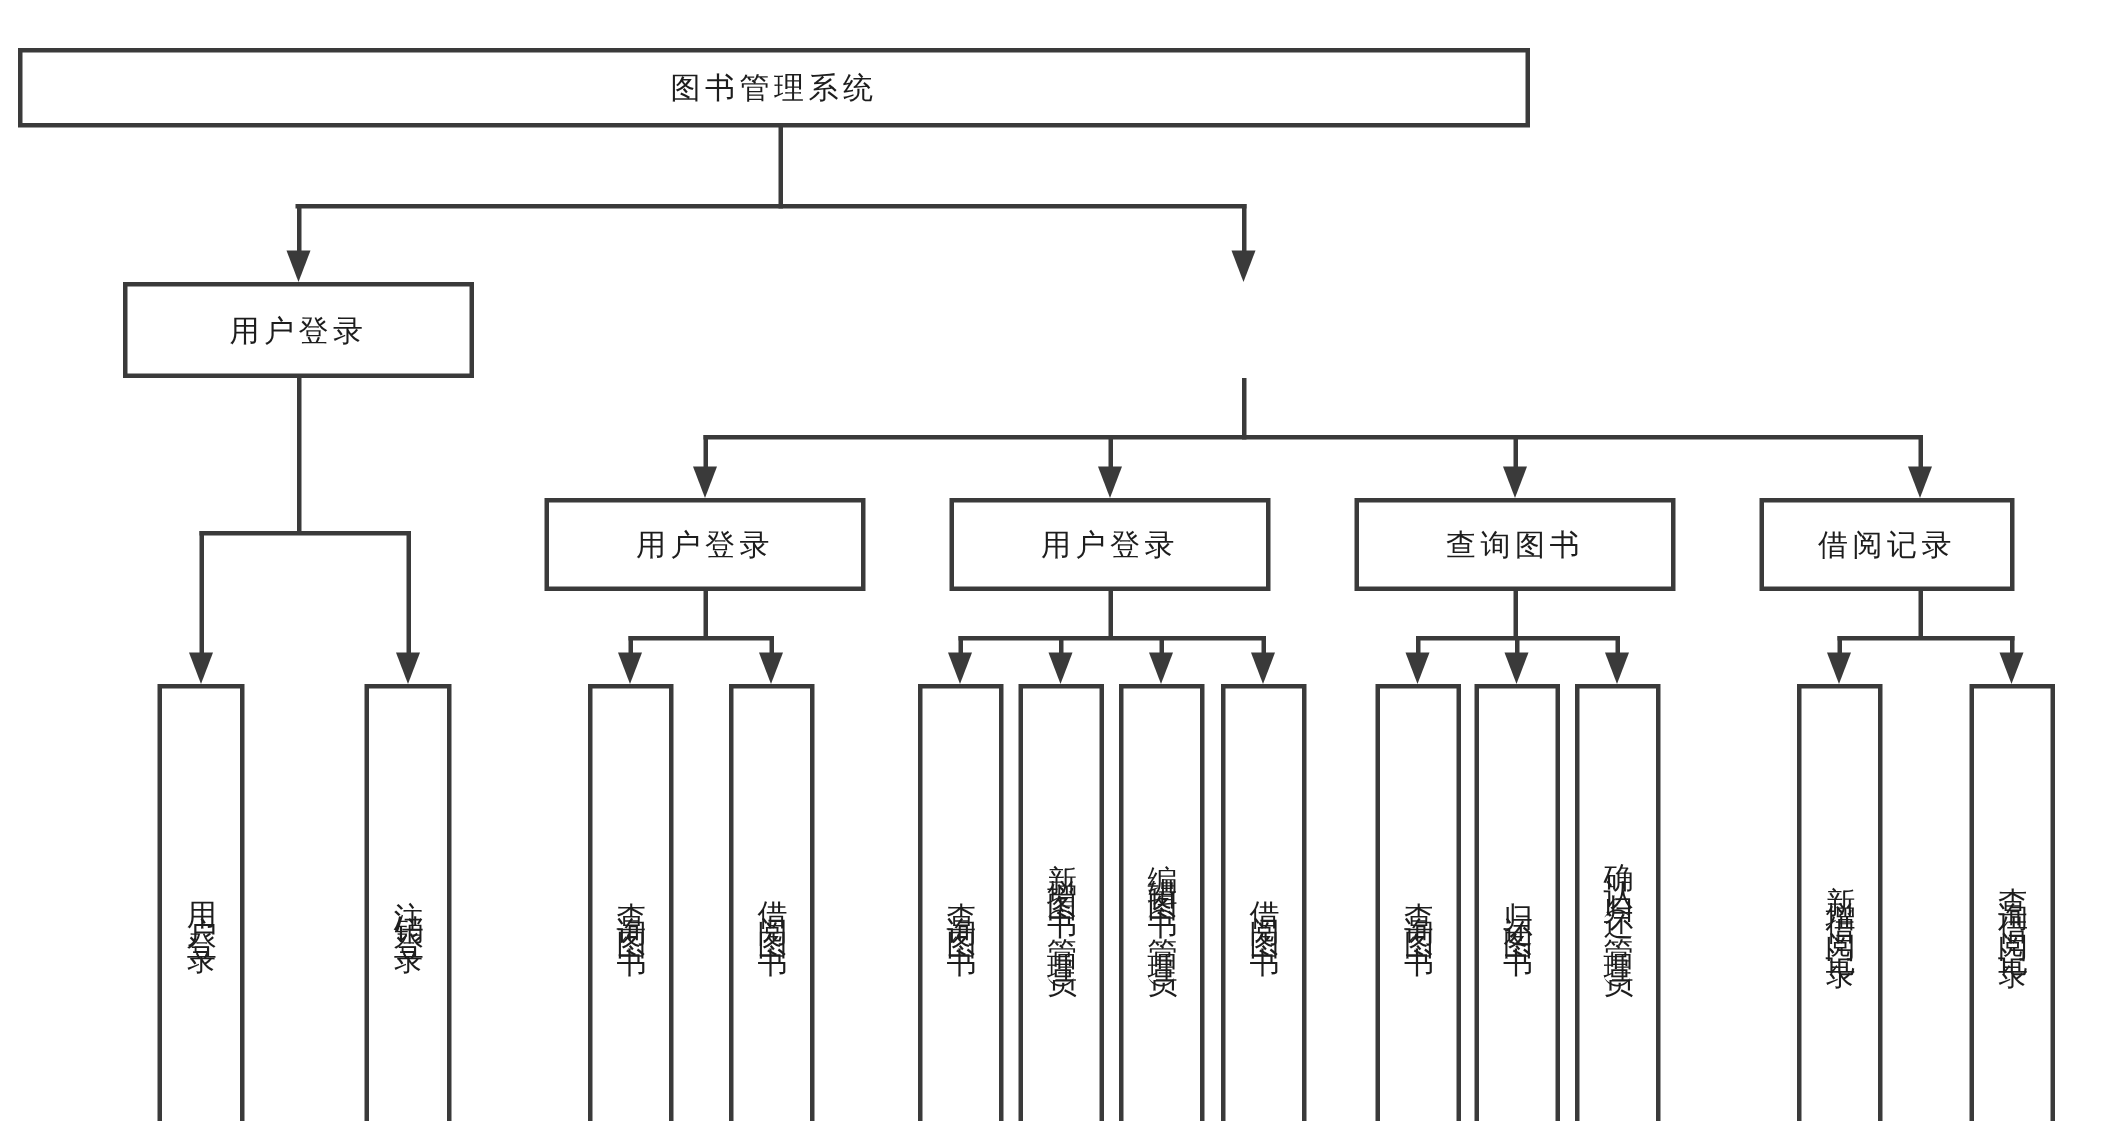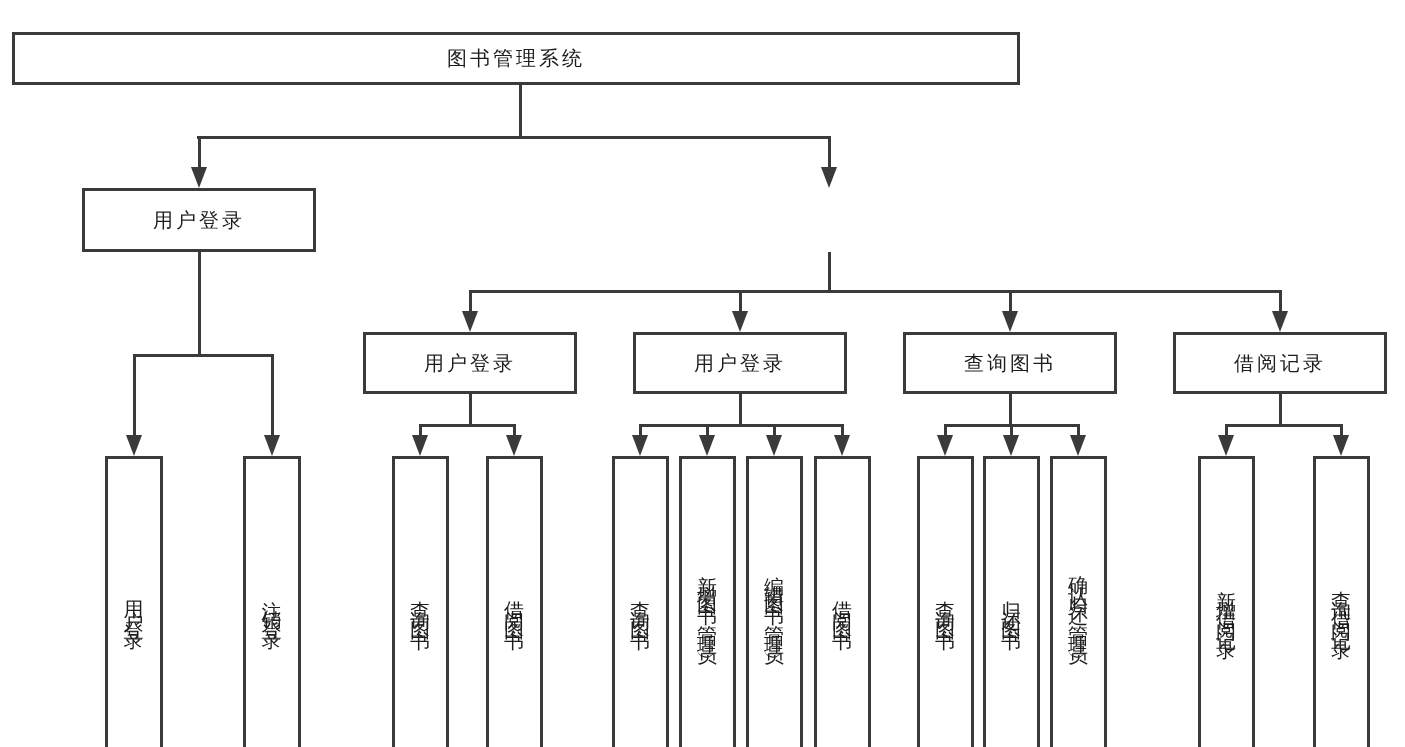--- a/index.html
+++ b/index.html
@@ -76,21 +76,21 @@
 
   <div class="node h" style="left:363px;top:313px;width:214px;height:62px">
     <span>用户登录</span>
   </div>
   <div class="node h" style="left:633px;top:313px;width:214px;height:62px">
     <span>用户登录</span>
   </div>
   <div class="node h" style="left:903px;top:313px;width:214px;height:62px">
     <span>查询图书</span>
   </div>
-  <div class="node h" style="left:1173px;top:313px;width:214px;height:62px">
+  <div class="node h" style="left:1173px;top:313px;width:170px;height:62px">
     <span>借阅记录</span>
   </div>
 
   <div class="vline" style="left:469px;top:374px;height:33px"></div>
   <div class="hline" style="left:419px;top:405px;width:97px"></div>
   <div class="vline" style="left:419px;top:405px;height:15px"></div>
   <div class="vline" style="left:513px;top:405px;height:15px"></div>
   <div class="arrow" style="left:412px;top:416px"></div>
   <div class="arrow" style="left:506px;top:416px"></div>
 

